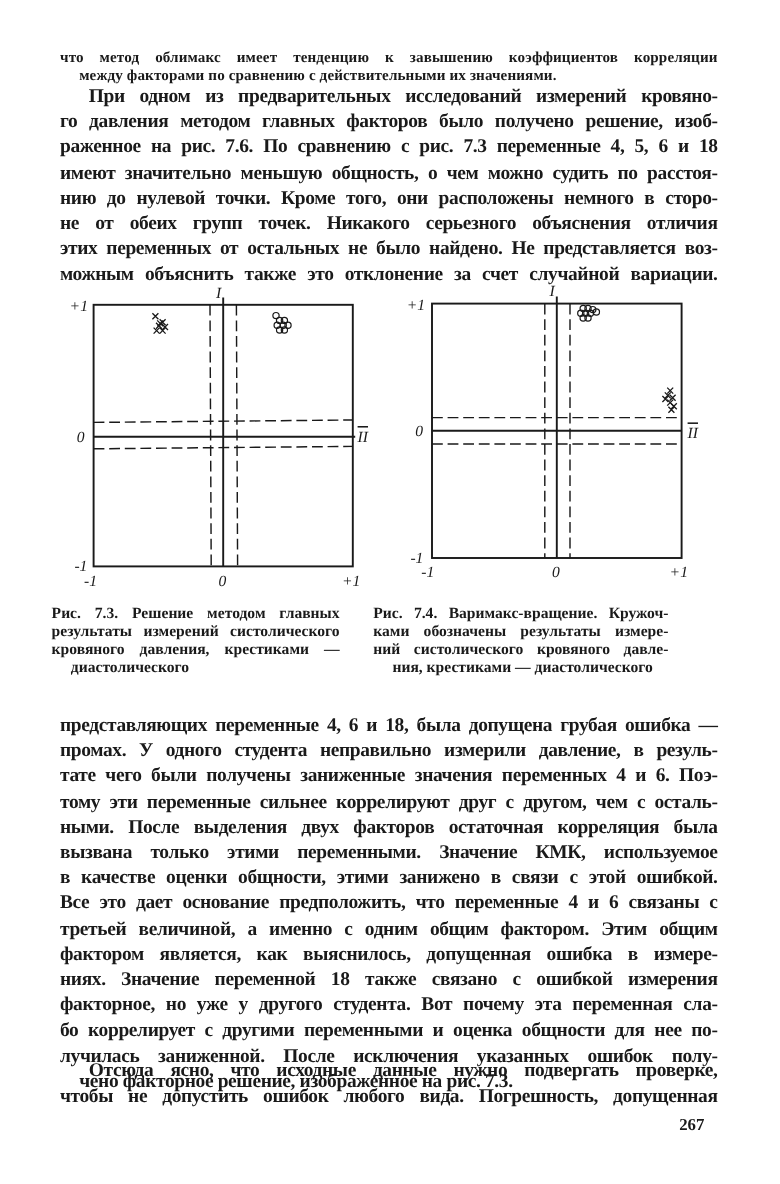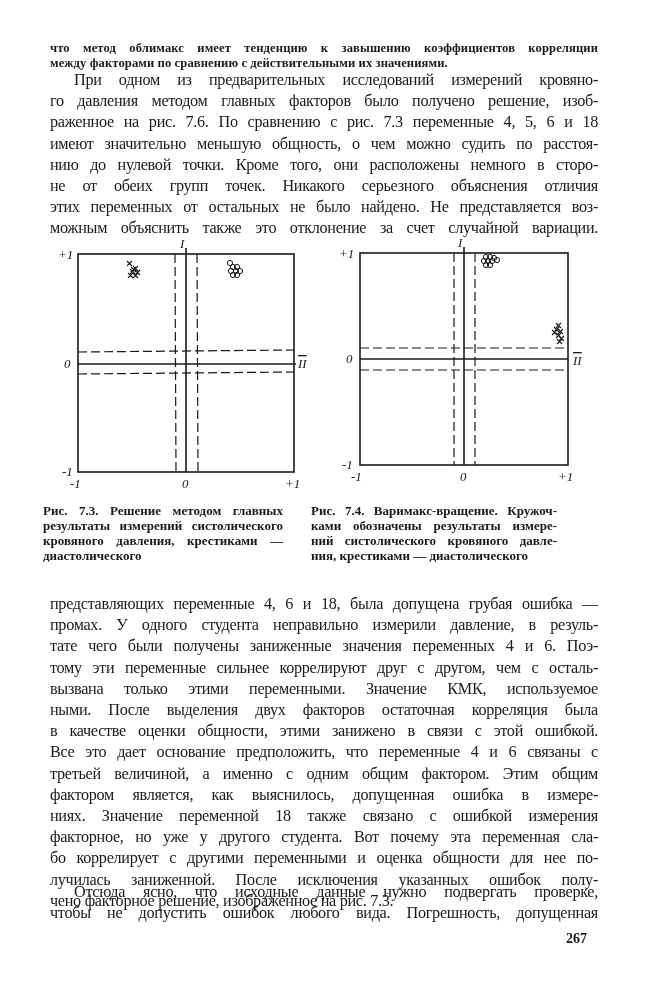--- a/index.html
+++ b/index.html
@@ -1,21 +1,21 @@
 <!DOCTYPE html>
 <html><head>
 <meta charset="utf-8">
 <style>
   html, body { margin: 0; padding: 0; background: #ffffff; }
   body { width: 650px; height: 987px; position: relative; overflow: hidden; color: #1a1a1a; font-family: "Liberation Serif", serif; }
-  .para { position: absolute; left: 50px; width: 548px; text-align: justify; }
+  .para { position: absolute; left: 50px; width: 548px; text-align: justify; font-weight: bold; }
   .small { font-size: 12.6px; line-height: 14.5px; font-weight: bold; font-family: "Liberation Serif", serif; letter-spacing: 0.1px; }
   .body { font-size: 16.2px; line-height: 21.2px; letter-spacing: -0.3px; }
   .line { display: block; text-align: justify; text-align-last: justify; white-space: nowrap; }
-  .line.last { text-align-last: left; }
+  .line.last { text-align-last: left; margin-left: 16px; }
   .caption { position: absolute; font-size: 13px; line-height: 15px; font-weight: bold; text-align: justify; }
   .caption .line { white-space: nowrap; }
   .figure { position: absolute; }
   .page-number { position: absolute; left: 566px; top: 931px; font-size: 14px; font-weight: bold; }
   svg text { font-family: "Liberation Serif", serif; font-style: italic; font-size: 13px; fill: #1a1a1a; }
 </style>
 </head>
 <body>
 
 <div class="para small" style="top:41px;font-family:Liberation Serif, serif;">
@@ -138,22 +138,22 @@
   <span class="line">ками обозначены результаты измере-</span>
   <span class="line">ний систолического кровяного давле-</span>
   <span class="line last">ния, крестиками — диастолического</span>
 </div>
 
 <div class="para body" style="top:594px;">
   <span class="line">представляющих переменные 4, 6 и 18, была допущена грубая ошибка —</span>
   <span class="line">промах. У одного студента неправильно измерили давление, в резуль-</span>
   <span class="line">тате чего были получены заниженные значения переменных 4 и 6. Поэ-</span>
   <span class="line">тому эти переменные сильнее коррелируют друг с другом, чем с осталь-</span>
+  <span class="line">ными. После выделения двух факторов остаточная корреляция была</span>
   <span class="line">вызвана только этими переменными. Значение КМК, используемое</span>
-  <span class="line">ными. После выделения двух факторов остаточная корреляция была</span>
   <span class="line">в качестве оценки общности, этими занижено в связи с этой ошибкой.</span>
   <span class="line">Все это дает основание предположить, что переменные 4 и 6 связаны с</span>
   <span class="line">третьей величиной, а именно с одним общим фактором. Этим общим</span>
   <span class="line">фактором является, как выяснилось, допущенная ошибка в измере-</span>
   <span class="line">ниях. Значение переменной 18 также связано с ошибкой измерения</span>
   <span class="line">факторное, но уже у другого студента. Вот почему эта переменная сла-</span>
   <span class="line">бо коррелирует с другими переменными и оценка общности для нее по-</span>
   <span class="line">лучилась заниженной. После исключения указанных ошибок полу-</span>
   <span class="line last">чено факторное решение, изображенное на рис. 7.3.</span>
 </div>

